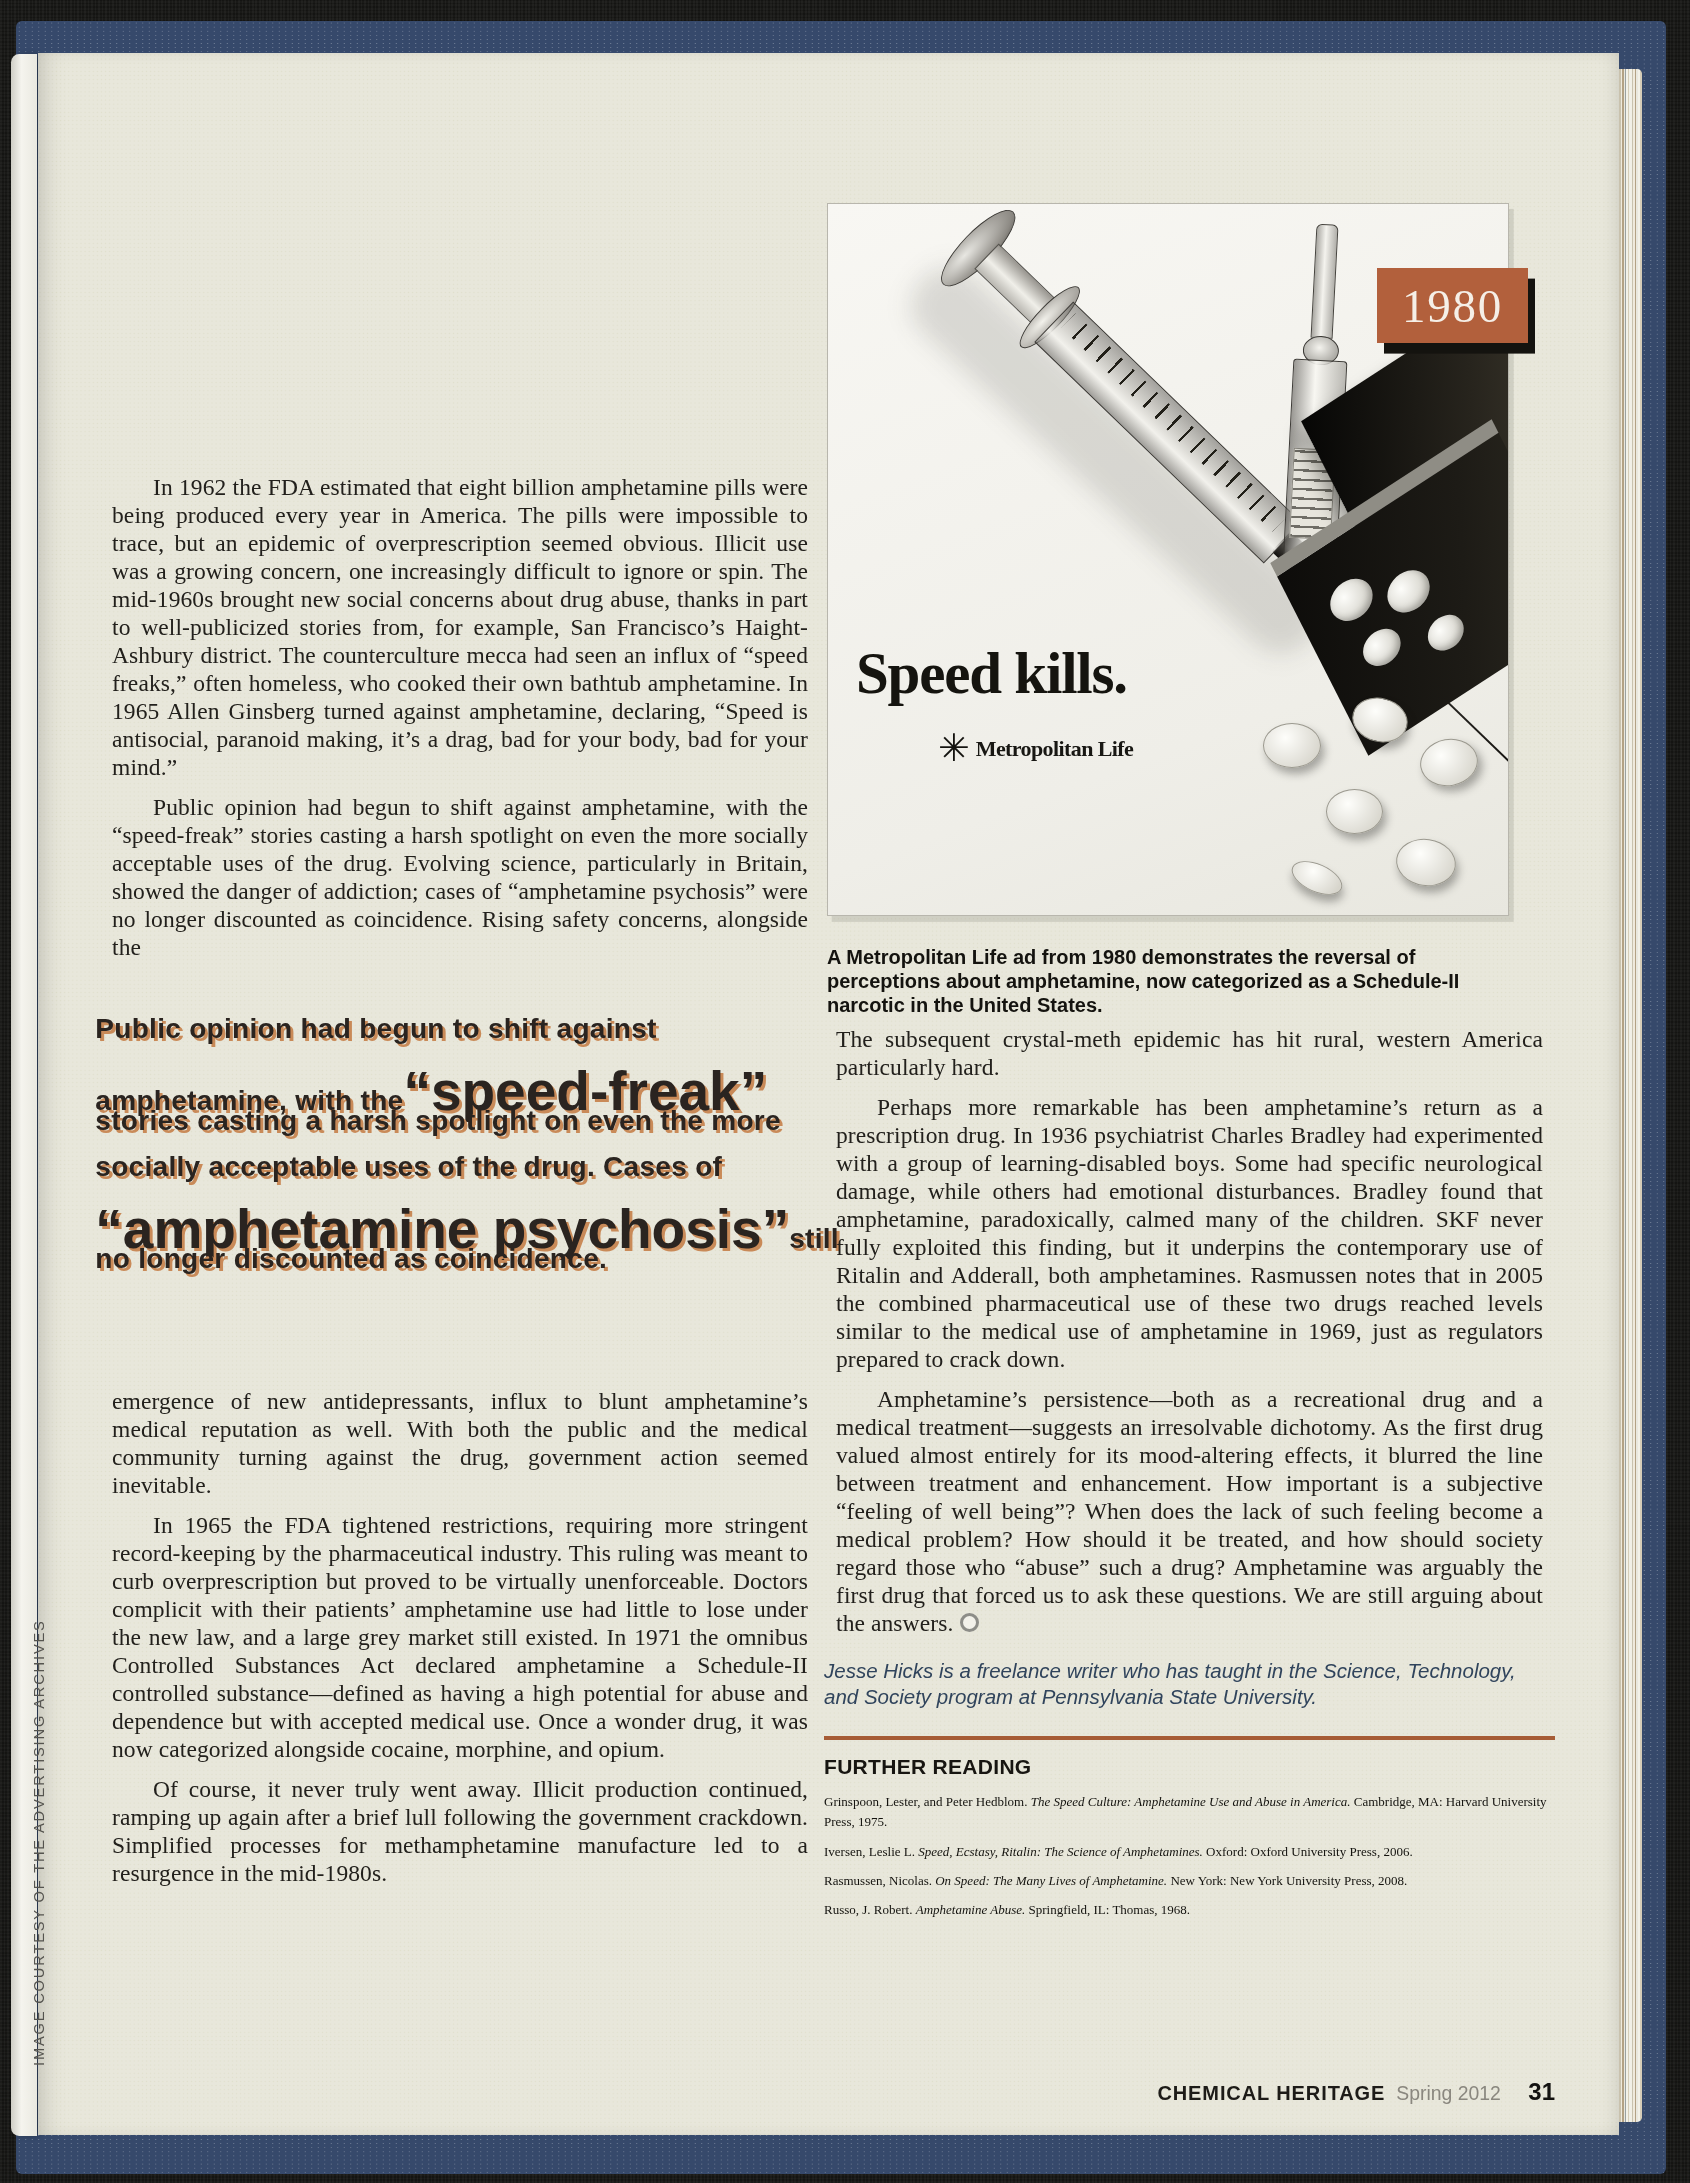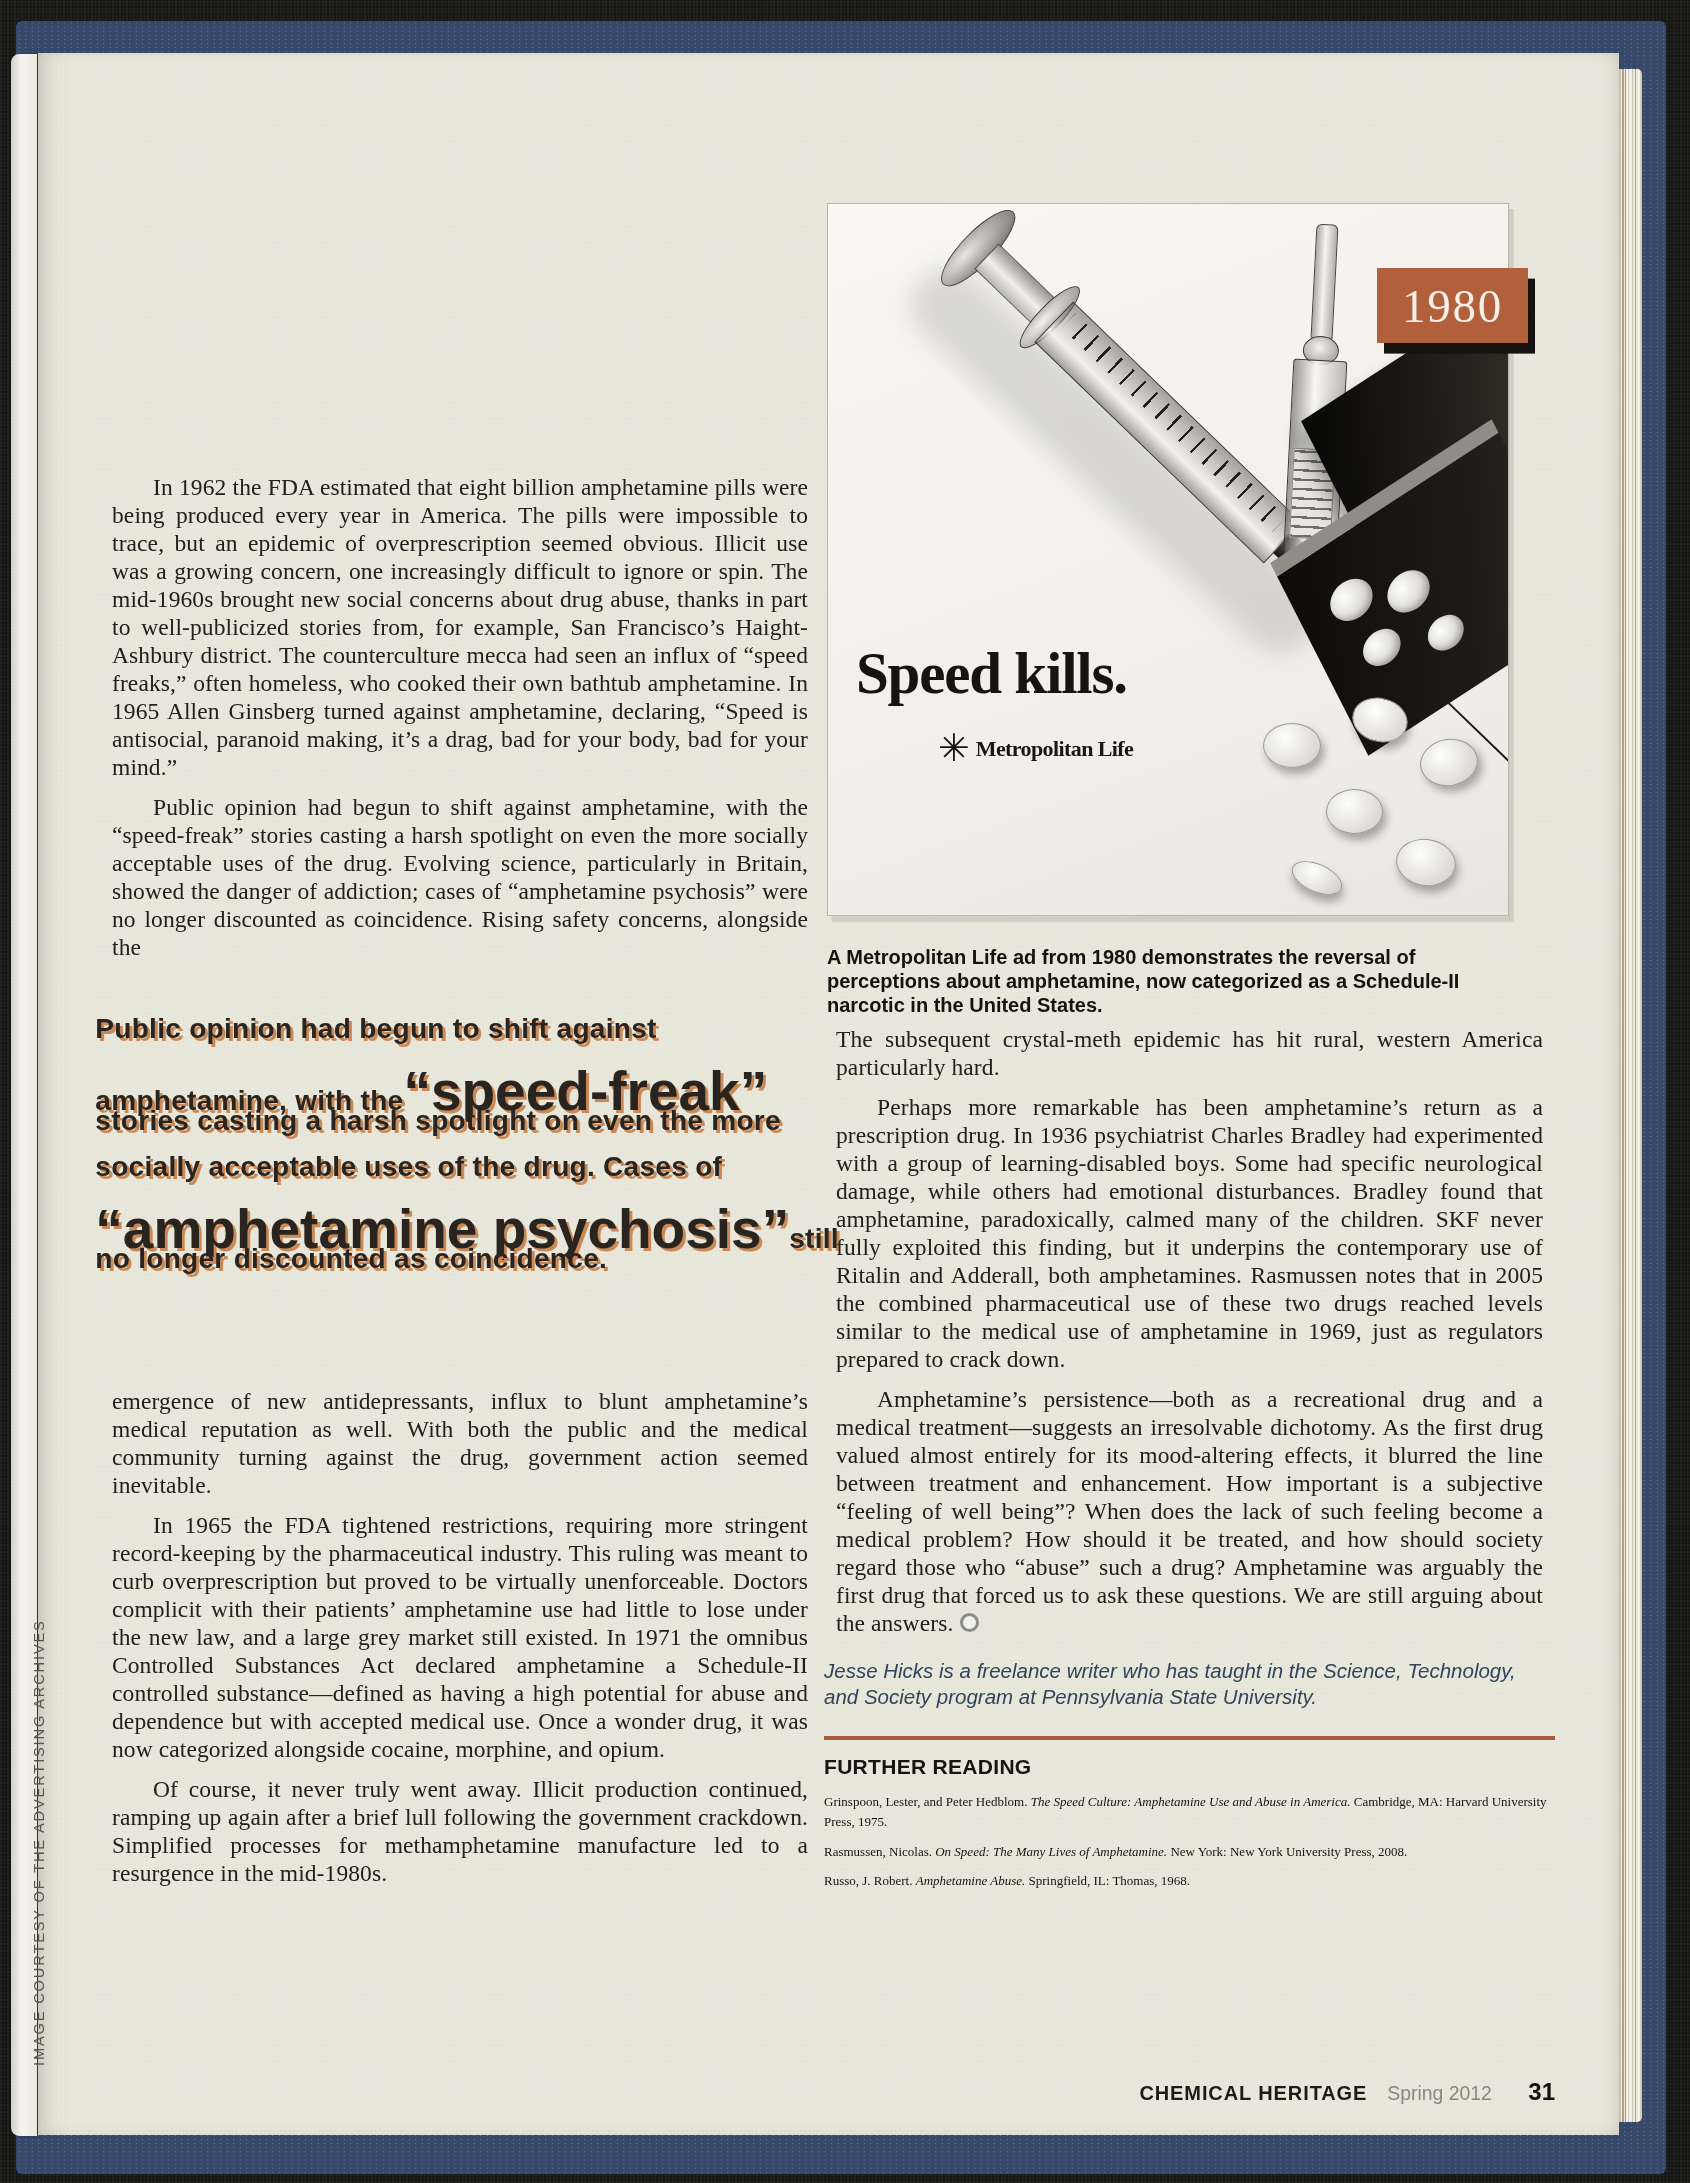--- a/index.html
+++ b/index.html
@@ -160,21 +160,21 @@
     font-size:21px;letter-spacing:0.3px;color:#171511;
   }
   .citations{margin-top:13px;}
   .citation{
     margin:0 0 9.4px 0;font-family:Liberation Serif, serif;
     font-size:13px;line-height:20px;color:#14130f;
   }
   
   .footer{
     position:absolute;left:786px;top:2025px;width:731px;
-    display:flex;justify-content:flex-end;align-items:baseline;gap:20px;
+    display:flex;justify-content:flex-end;align-items:baseline;gap:11px;
     font-family:"Liberation Sans", sans-serif;
   }
   .footer .mag{font-weight:bold;font-size:20px;letter-spacing:0.9px;color:#1d1b18;}
   .footer .issue{font-size:19.4px;color:#8a877f;}
   .footer .pageno{font-weight:bold;font-size:24px;color:#131210;margin-left:16.4px;text-align:right;}
 </style>
 </head>
 <body>
 
 <div class="cover"></div>
@@ -266,20 +266,21 @@
     <div>
         <p class="body-p">The subsequent crystal-meth epidemic has hit rural, western America particularly hard.</p>
         <p class="body-p indent">Perhaps more remarkable has been amphetamine’s return as a prescription drug. In 1936 psychiatrist Charles Bradley had experimented with a group of learning-disabled boys. Some had specific neurological damage, while others had emotional disturbances. Bradley found that amphetamine, paradoxically, calmed many of the children. SKF never fully exploited this finding, but it underpins the contemporary use of Ritalin and Adderall, both amphetamines. Rasmussen notes that in 2005 the combined pharmaceutical use of these two drugs reached levels similar to the medical use of amphetamine in 1969, just as regulators prepared to crack down.</p>
         <p class="body-p indent">Amphetamine’s persistence—both as a recreational drug and a medical treatment—suggests an irresolvable dichotomy. As the first drug valued almost entirely for its mood-altering effects, it blurred the line between treatment and enhancement. How important is a subjective “feeling of well being”? When does the lack of such feeling become a medical problem? How should it be treated, and how should society regard those who “abuse” such a drug? Amphetamine was arguably the first drug that forced us to ask these questions. We are still arguing about the answers.<span class="endmark"></span></p>
       </div>
     <p class="bio">Jesse Hicks is a freelance writer who has taught in the Science, Technology, and Society program at Pennsylvania State University.</p>
     <div class="fr-rule"></div>
     <h3 class="fr-heading">FURTHER READING</h3>
     <div class="citations">
         <p class="citation"><span>Grinspoon, Lester, and Peter Hedblom. </span><i>The Speed Culture: Amphetamine Use and Abuse in America.</i><span> Cambridge, MA: Harvard University Press, 1975.</span></p>
+        <p class="citation"><span>Iversen, Leslie L. </span><i>Speed, Ecstasy, Ritalin: The Science of Amphetamines.</i><span> Oxford: Oxford University Press, 2006.</span></p>
         <p class="citation"><span>Rasmussen, Nicolas. </span><i>On Speed: The Many Lives of Amphetamine.</i><span> New York: New York University Press, 2008.</span></p>
         <p class="citation"><span>Russo, J. Robert. </span><i>Amphetamine Abuse.</i><span> Springfield, IL: Thomas, 1968.</span></p>
       </div>
   </div>
 
   <div class="footer">
     <span class="mag">CHEMICAL HERITAGE</span>
     <span class="issue">Spring 2012</span>
     <span class="pageno">31</span>
   </div>

